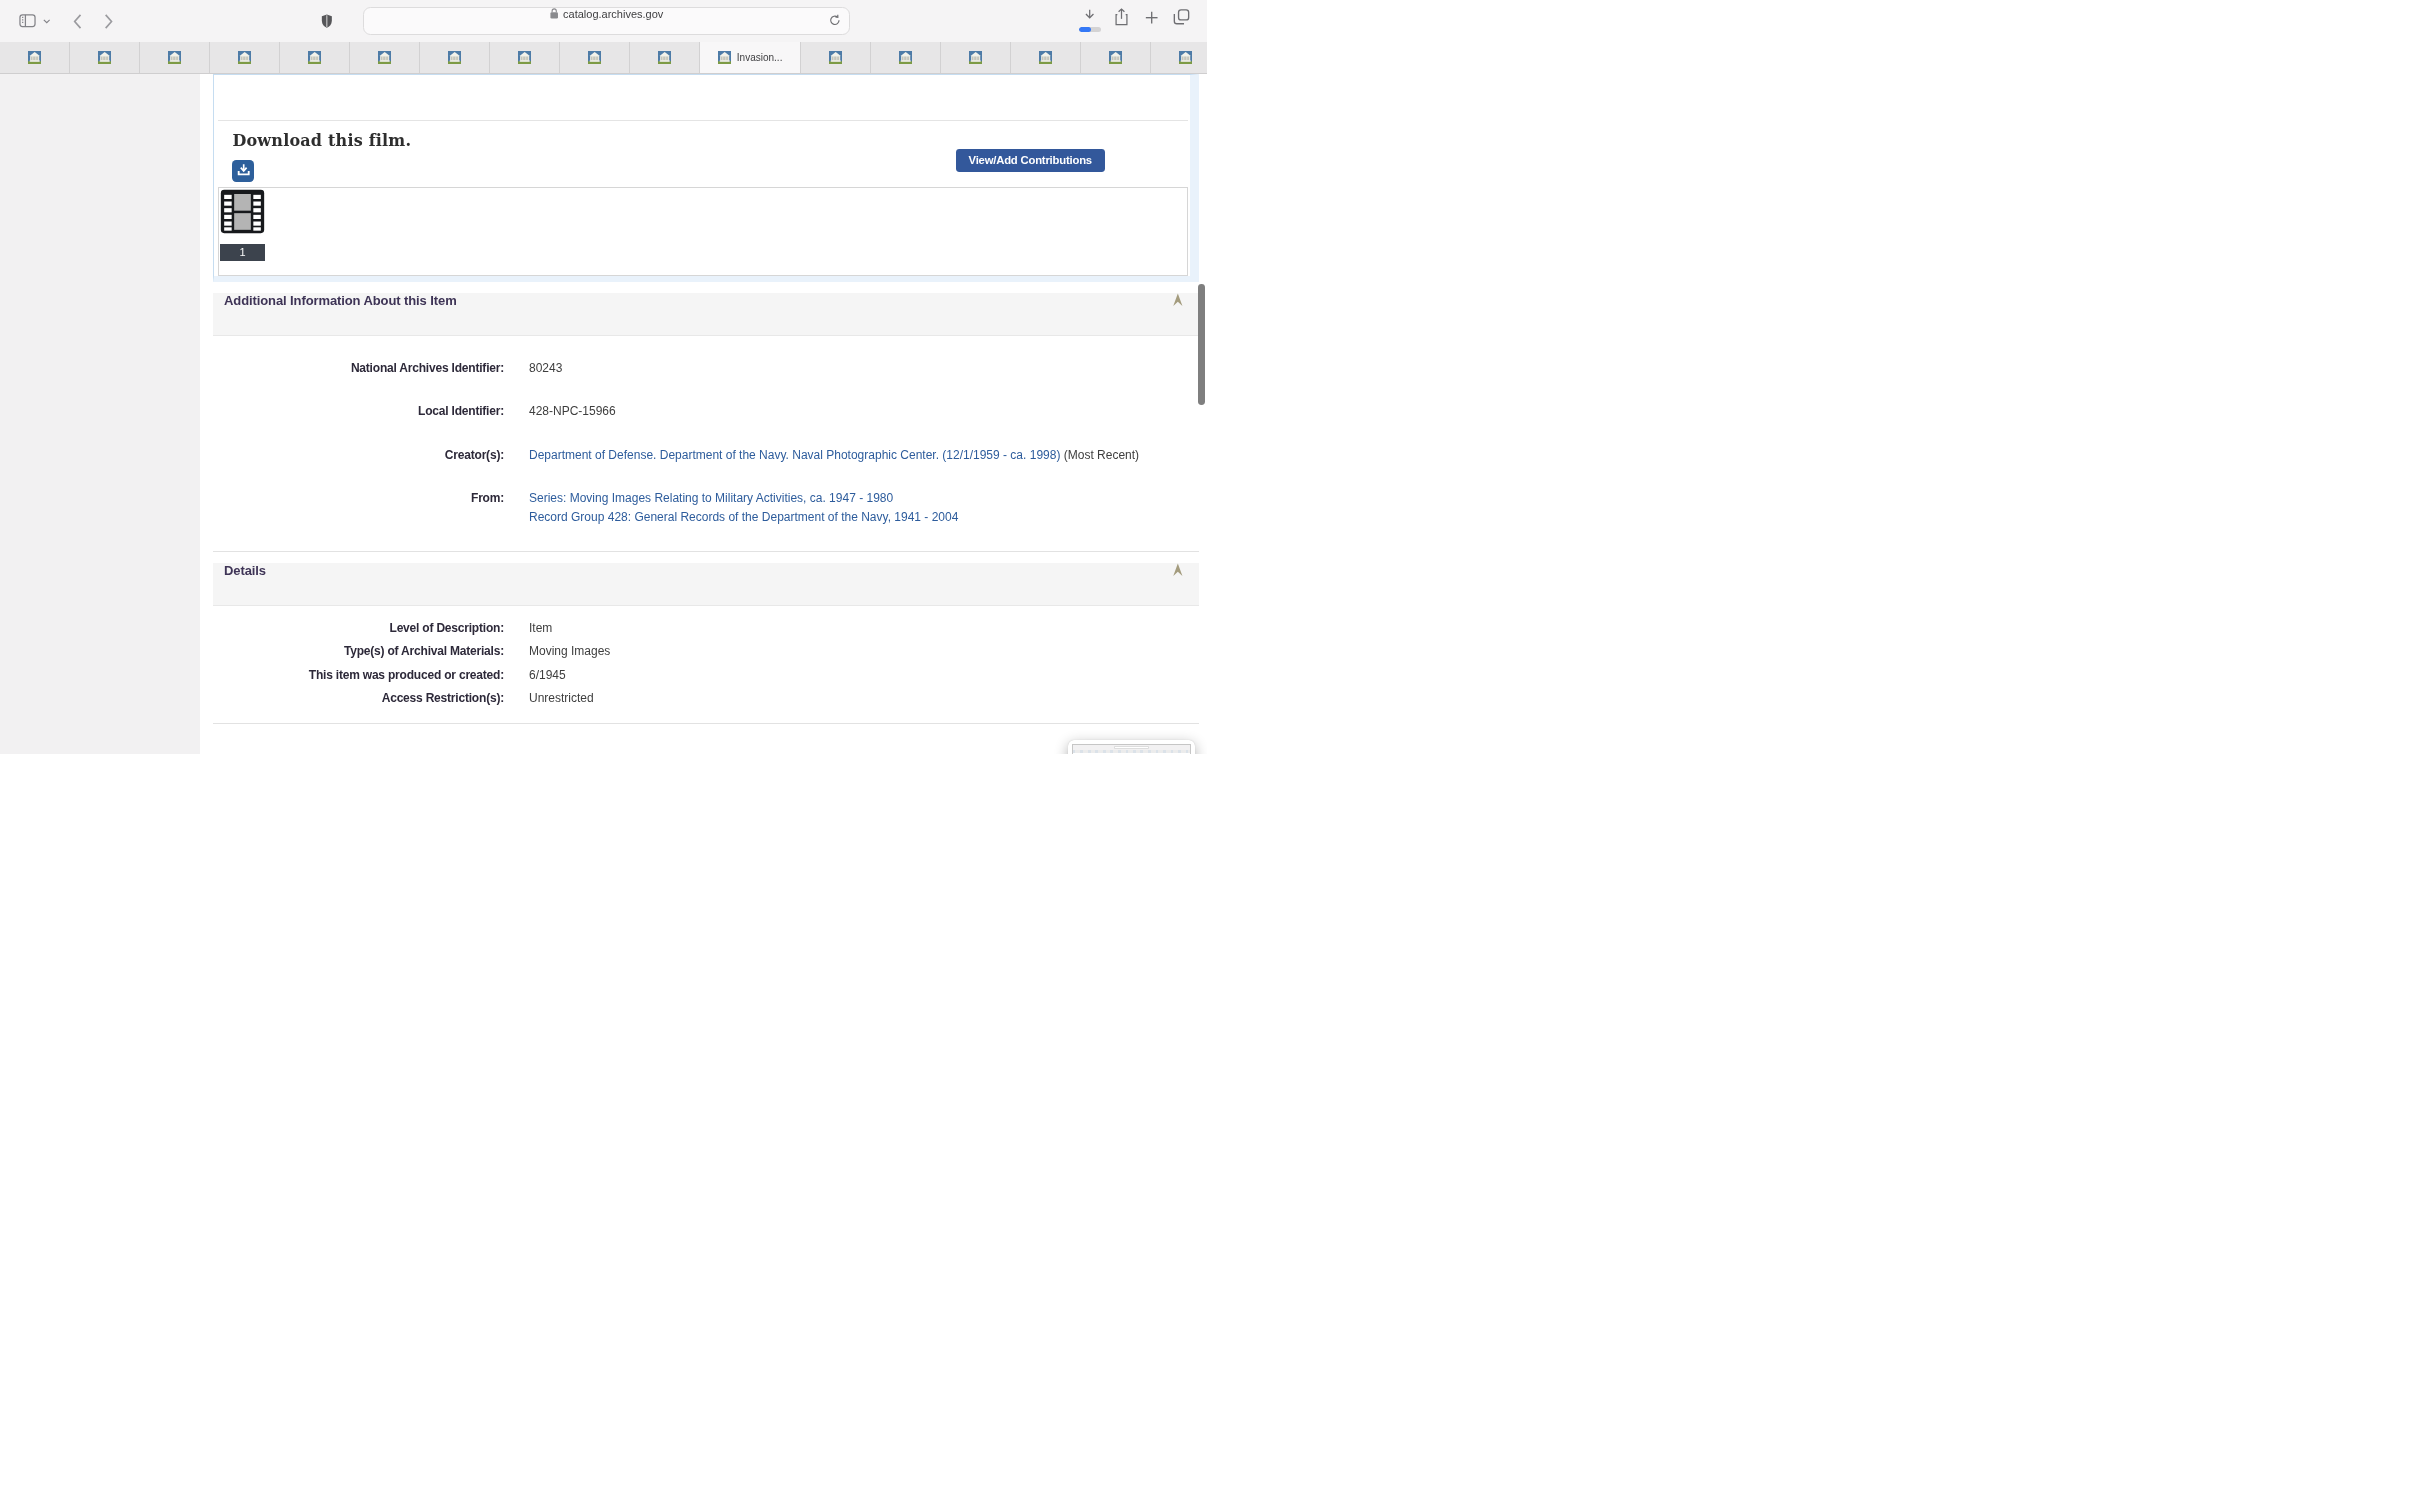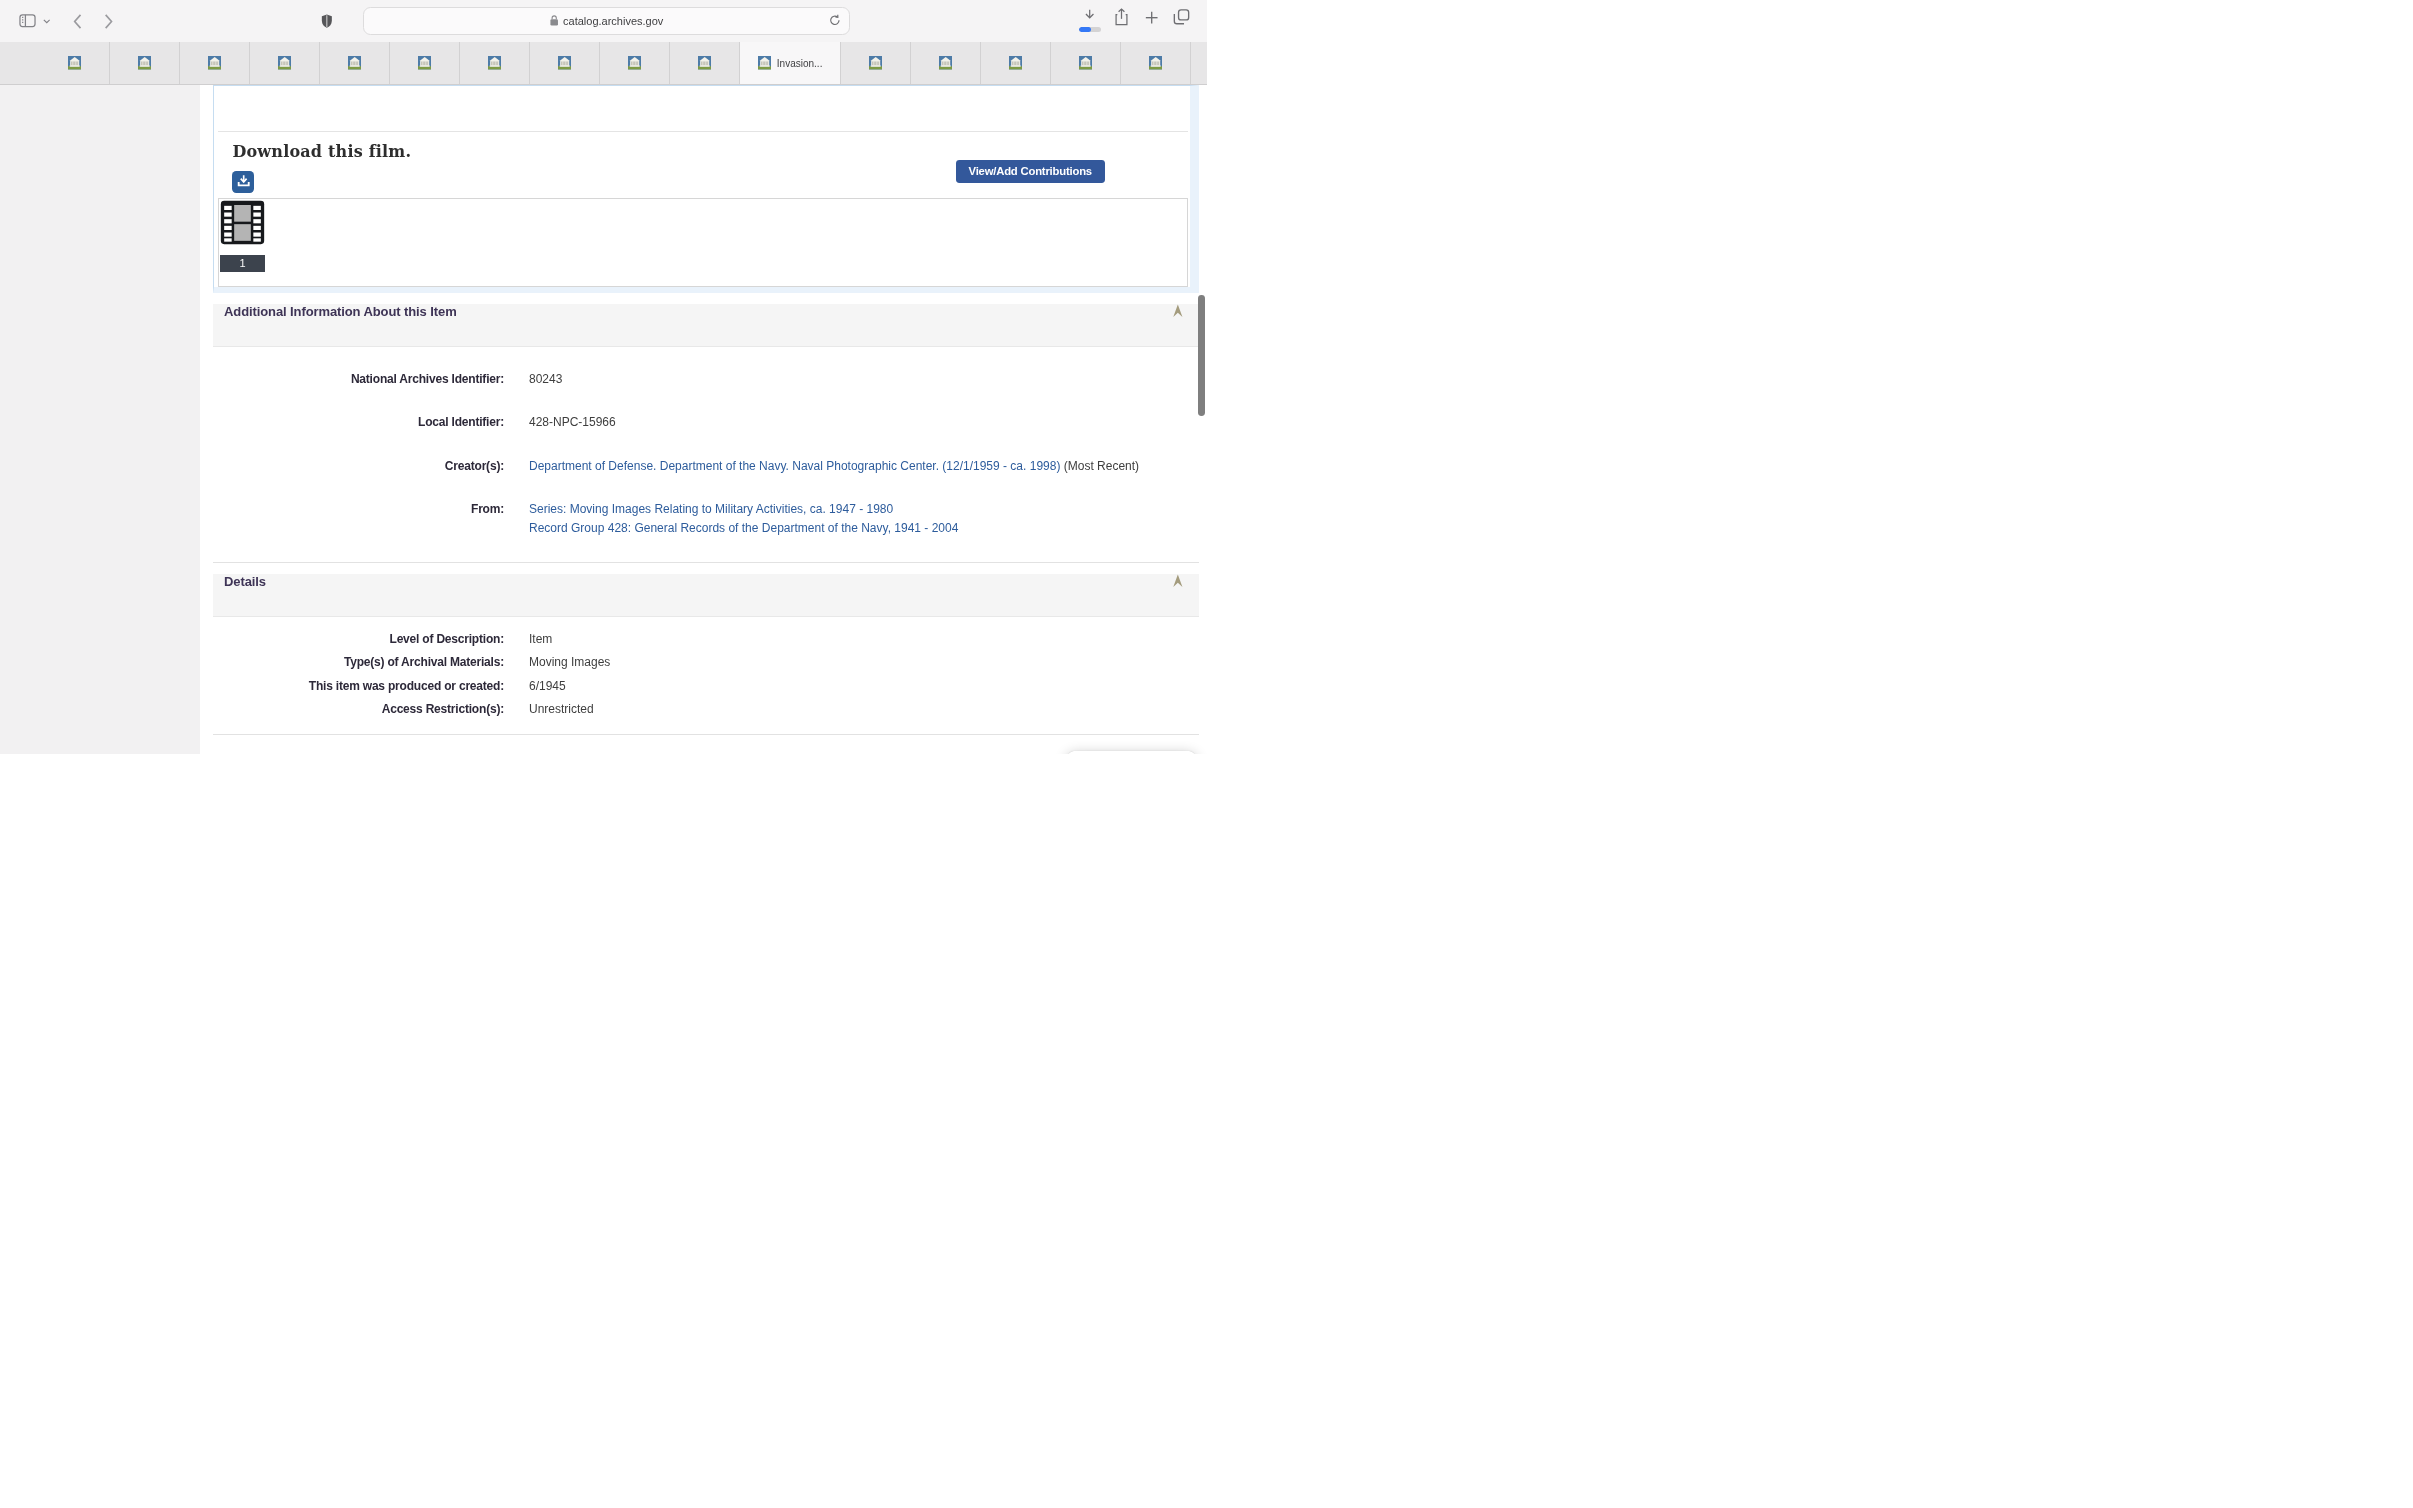--- a/index.html
+++ b/index.html
@@ -5,29 +5,29 @@
   * { margin:0; padding:0; box-sizing:border-box; }
   html,body { width:1207px; height:754px; overflow:hidden; background:#fff;
     font-family:"Liberation Sans", sans-serif; }
 
   
   .toolbar { height:42px; background:#f5f4f5; display:flex; align-items:center; position:relative; }
   .ticon { color:#838388; display:flex; align-items:center; justify-content:center; cursor:default; }
   .ticon svg { display:block; }
   .nav-arrow { color:#9b9b9f; }
   .urlbar { position:absolute; left:363px; top:6.7px; width:487px; height:28.5px; background:#fbfafb;
-    border:0.8px solid #dddcdd; border-radius:7.5px; display:flex; align-items:center; justify-content:center;
+    border:0.8px solid #dddcdd; border-radius:7.5px; display:flex; align-items:flex-start; justify-content:center;
     font-size:11px; color:#3e3e40; }
   .urlbar .lock { margin-right:5px; display:flex; }
   .urlbar .reload { position:absolute; right:8.4px; top:6.7px; }
   .dlprog { position:absolute; left:1079px; top:9.2px; width:22px; text-align:center; }
   .dlprog .pill { margin-top:1.7px; height:5px; border-radius:2.5px; background:#d4d3d4; overflow:hidden; }
   .dlprog .pill i { display:block; height:100%; width:55%; background:#3478f6; border-radius:2.5px; }
 
-  .tabbar { height:43px; background:#e7e6e7; display:flex; border-bottom:0.8px solid #cfcecf;padding-left:40px; }
+  .tabbar { height:32px; background:#e7e6e7; display:flex; border-bottom:0.8px solid #cfcecf; }
   .tab { flex:none; width:70px; display:flex; align-items:center; justify-content:center;
     border-right:0.8px solid #d2d1d2; background:#e7e6e7; overflow:hidden; }
   .tab.active { width:101px; background:#f8f7f8; border-right:0.8px solid #d2d1d2; }
   .tab .tlabel { font-size:10px; color:#404043; margin-left:5.9px; white-space:nowrap; overflow:hidden;
     text-overflow:ellipsis; max-width:70px; }
   .tab svg { flex:none; }
 
   
   .page { position:relative; height:680px; background:#fff; }
   .gutter { position:absolute; left:0; top:0; width:200px; height:680px; background:#f2f1f2; }

